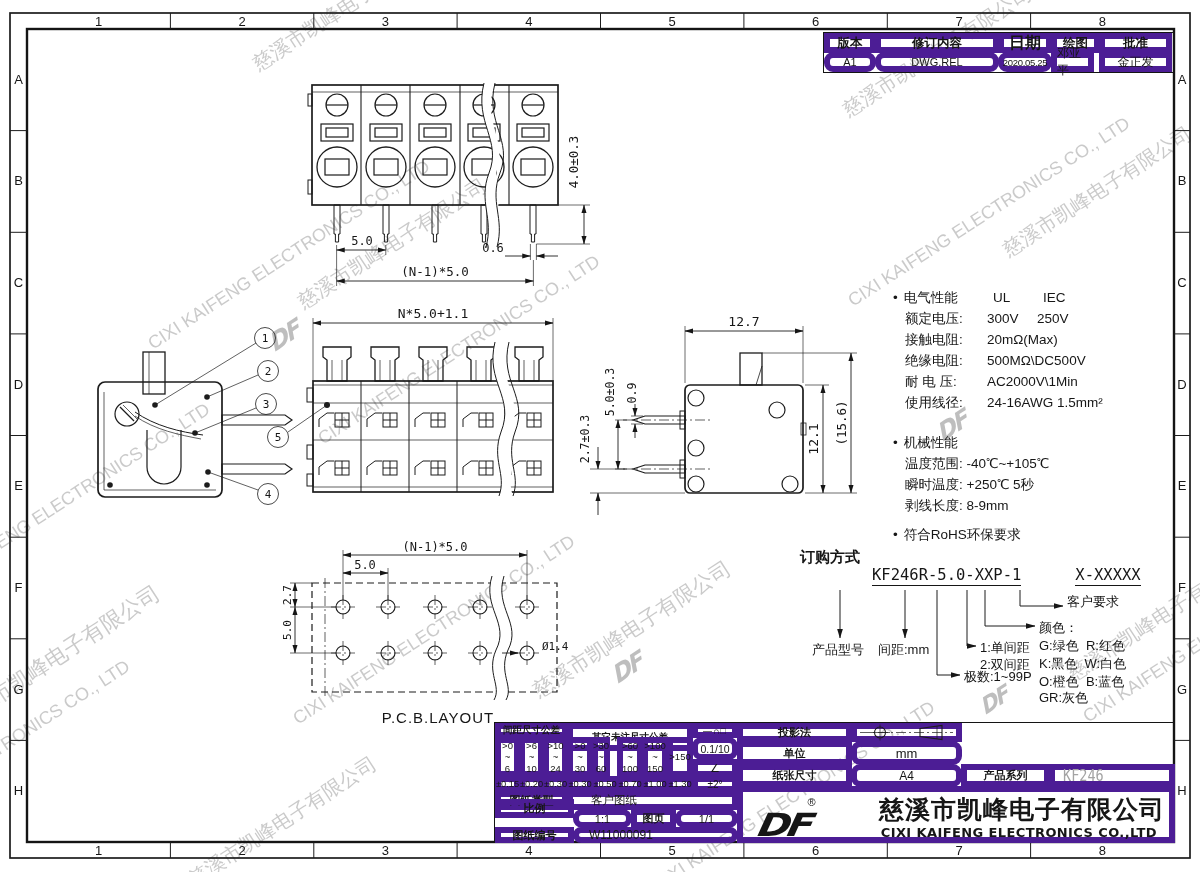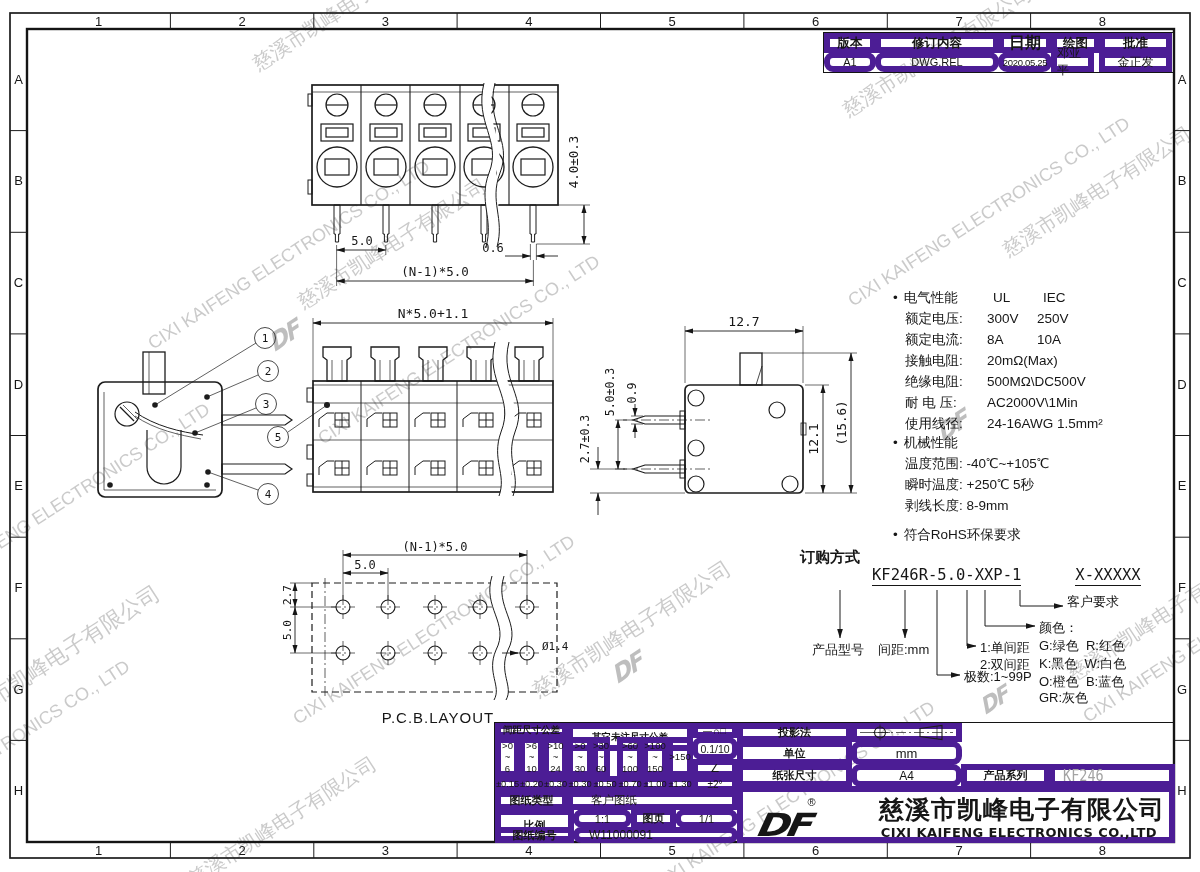--- a/index.html
+++ b/index.html
@@ -465,21 +465,20 @@
   </svg>
 
 
   <div class="note" style="left:893px;top:287px">
     <div style="position:relative">
       <span class="bullet">•</span><span>电气性能</span>
       <span style="position:absolute;left:100px;top:0" class="mono">UL</span>
       <span style="position:absolute;left:150px;top:0" class="mono">IEC</span>
     </div>
     <div class="ind erow"><span class="lab">额定电压:</span><span class="ul mono">300V</span><span class="mono">250V</span></div>
-    <div class="ind erow"><span class="lab">额定电流:</span><span class="ul mono">8A</span><span class="mono">10A</span></div>
     <div class="ind erow"><span class="lab">接触电阻:</span><span class="ul mono">20mΩ(Max)</span><span class="mono"></span></div>
     <div class="ind erow"><span class="lab">绝缘电阻:</span><span class="ul mono">500MΩ\DC500V</span><span class="mono"></span></div>
     <div class="ind erow"><span class="lab">耐 电 压:</span><span class="ul mono">AC2000V\1Min</span><span class="mono"></span></div>
     <div class="ind erow"><span class="lab">使用线径:</span><span class="ul mono">24-16AWG 1.5mm²</span><span class="mono"></span></div>
   </div>
 
   <div class="note" style="left:893px;top:432px">
     <div><span class="bullet">•</span><span>机械性能</span></div>
     <div class="ind">温度范围: -40℃~+105℃</div>
     <div class="ind">瞬时温度: +250℃ 5秒</div>
@@ -551,21 +550,21 @@
     <div class="c" style="left:147px;top:53px;width:26px;height:16px;font-size:9.3px">±1.00</div>
     <div class="c" style="left:172px;top:53px;width:26px;height:16px;font-size:9.3px">±1.30</div>
 
     <div class="c" style="left:197px;top:0;width:46px;height:15px;font-size:9px;letter-spacing:1px">—∩□</div>
     <div class="c mono" style="left:197px;top:14px;width:46px;height:23px;font-size:10.5px">0.1/10</div>
     <div class="c" style="left:197px;top:36px;width:46px;height:18px;font-size:11px">∠</div>
     <div class="c" style="left:197px;top:53px;width:46px;height:16px;font-size:10px">±2°</div>
 
     <div class="c bold" style="left:0;top:68px;width:73px;height:19px">图纸类型</div>
     <div class="c" style="left:72px;top:68px;width:171px;height:19px;justify-content:flex-start;padding-left:18px;font-size:11.5px">客户图纸</div>
-    <div class="c bold" style="left:0;top:86px;width:79px;height:33px">比例</div>
+    <div class="c bold" style="left:0;top:76px;width:79px;height:19px">比例</div>
     <div class="c mono" style="left:78px;top:86px;width:59px;height:19px">1:1</div>
     <div class="c bold" style="left:136px;top:86px;width:45px;height:19px">图页</div>
     <div class="c mono" style="left:180px;top:86px;width:63px;height:19px">1/1</div>
     <div class="c bold" style="left:0;top:104px;width:79px;height:16px">图纸编号</div>
     <div class="c mono" style="left:78px;top:104px;width:165px;height:16px;justify-content:flex-start;padding-left:10px;font-size:12px">W11000091</div>
 
     <div class="c bold" style="left:242px;top:0;width:115px;height:19px">投影法</div>
     <div class="c" style="left:356px;top:0;width:111px;height:19px">
       <svg width="105" height="17" viewBox="0 0 105 17">
         <line x1="6" y1="8.5" x2="99" y2="8.5" class="dd"></line>

